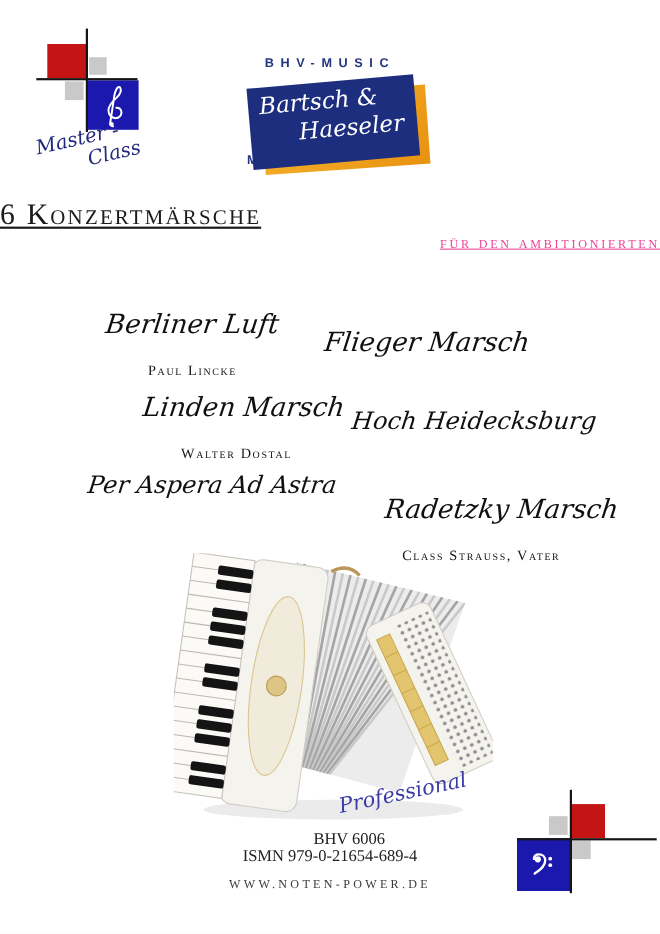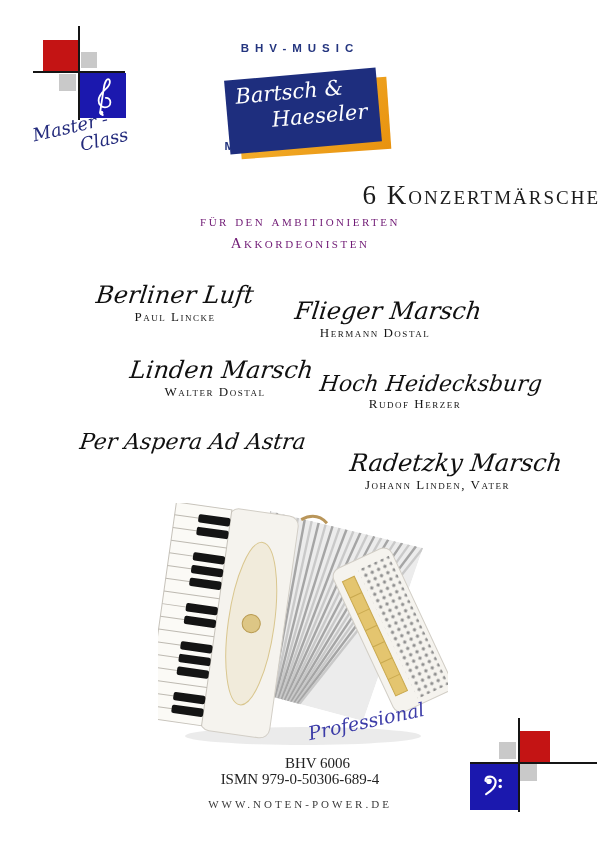--- a/index.html
+++ b/index.html
@@ -18,30 +18,30 @@
   
   .brand{position:absolute;left:0;right:0;text-align:center;font-family:"Liberation Sans",sans-serif;
          font-weight:bold;color:#24357f;font-size:11.5px;letter-spacing:6px;}
   .plate-shadow{position:absolute;left:239px;top:82px;width:150px;height:72px;
                 background:linear-gradient(135deg,#f7b733,#e8920f);transform:rotate(-4deg);z-index:1;}
   .plate{position:absolute;left:227px;top:74px;width:152px;height:74px;background:#1e2e7e;
          transform:rotate(-5deg);z-index:2;color:#fff;font-family:"DejaVu Serif",serif;font-style:italic;}
   .plate .l1{font-size:21px;padding:5px 0 0 10px;}
   .plate .l2{font-size:21px;text-align:right;padding:2px 12px 0 0;}
   
-  .title-main{position:absolute;left:0;right:0;top:180px;text-align:right;
-              font-variant:small-caps;font-size:27px;letter-spacing:2px;color:#1b1b1b;}
-  .subtitle{position:absolute;left:0;right:0;text-align:center;font-variant:small-caps;
-            font-size:15px;letter-spacing:2.5px;color:#701a75;}
+  .title-main{position:absolute;left:0;right:0;top:180px;text-align:left;
+              font-variant:small-caps;font-size:27px;letter-spacing:2px;color:#1b1b1b;text-decoration:underline;}
+  .subtitle{position:absolute;left:0;right:0;text-align:right;font-variant:small-caps;
+            font-size:15px;letter-spacing:2.5px;color:#ec4899;text-decoration:underline;}
   
   .piece{position:absolute;text-align:center;}
   .script{font-family:"DejaVu Serif",serif;font-style:italic;font-size:24px;color:#101010;
           transform:skewX(-7deg);white-space:nowrap;}
   .script.sz22{font-size:22px;}
-  .composer{font-variant:small-caps;font-size:13px;letter-spacing:1.5px;color:#151515;margin-top:0;white-space:nowrap;}
+  .composer{font-variant:small-caps;font-size:13px;letter-spacing:1.5px;color:#151515;margin-top:20px;white-space:nowrap;}
   
   .professional{position:absolute;left:307px;top:710px;transform:rotate(-12deg);
                 font-family:"DejaVu Serif",serif;font-style:italic;font-size:19px;color:#3c3ca8;}
   
   .foot{position:absolute;left:0;right:0;text-align:center;color:#222;}
   .catalog{top:755px;font-size:15px;margin-left:35px;}
   .ismn{top:771px;font-size:15px;}
   .website{top:798px;font-size:11px;letter-spacing:3px;color:#3a3a3a;}
 </style>
 </head>
@@ -60,54 +60,51 @@
       </svg>
     </div>
     <div class="line" style="left:78px;top:26px;width:2px;height:94px"></div>
     <div class="line" style="left:33px;top:71px;width:92px;height:2px"></div>
   </div>
   <div class="mc-script">
     <div>Master -</div>
     <div class="mc2">Class</div>
   </div>
 
-  <div class="brand" style="top:42px">BHV-MUSIC</div>
+  <div class="brand" style="top:52px">BHV-MUSIC</div>
   <div class="plate-shadow"></div>
   <div class="plate">
     <div class="l1">Bartsch &amp;</div>
     <div class="l2">Haeseler</div>
   </div>
   <div class="brand" style="top:140px">MUSIKVERLAG</div>
 
   <div class="title-main">6 Konzertmärsche</div>
   <div class="subtitle" style="top:213px">für den ambitionierten</div>
-  <div class="subtitle" style="top:235px">Akkordeonisten</div>
 
   <div class="piece" style="left:90px;top:281px;width:170px">
     <div class="script">Berliner Luft</div>
     <div class="composer">Paul Lincke</div>
   </div>
   <div class="piece" style="left:295px;top:297px;width:160px">
     <div class="script">Flieger Marsch</div>
-    <div class="composer">Hermann Dostal</div>
   </div>
   <div class="piece" style="left:130px;top:356px;width:170px">
     <div class="script">Linden Marsch</div>
     <div class="composer">Walter Dostal</div>
   </div>
   <div class="piece" style="left:320px;top:371px;width:190px">
     <div class="script sz22">Hoch Heidecksburg</div>
-    <div class="composer">Rudof Herzer</div>
   </div>
   <div class="piece" style="left:80px;top:429px;width:205px">
     <div class="script sz22">Per Aspera Ad Astra</div>
   </div>
   <div class="piece" style="left:350px;top:449px;width:175px">
     <div class="script">Radetzky Marsch</div>
-    <div class="composer">Johann Linden, Vater</div>
+    <div class="composer">Class Strauss, Vater</div>
   </div>
 
   <svg class="abs" style="left:158px;top:503px" width="290" height="245" viewBox="0 0 290 245">
     <defs>
       <pattern id="dotpat" width="7" height="7" patternUnits="userSpaceOnUse">
         <circle cx="3" cy="3" r="1.7" fill="#8f8f8f"></circle>
       </pattern>
       <clipPath id="bellowsClip">
           <polygon points="112,8 265,45 205,218 108,192"></polygon>
         </clipPath>
@@ -190,21 +187,21 @@
           <rect x="26" y="155.68235294117648" width="32" height="8.4" rx="2" fill="#141414"></rect>
           <rect x="26" y="168.5058823529412" width="32" height="8.4" rx="2" fill="#141414"></rect>
           <rect x="26" y="194.15294117647062" width="32" height="8.4" rx="2" fill="#141414"></rect>
           <rect x="26" y="206.97647058823532" width="32" height="8.4" rx="2" fill="#141414"></rect>
         </g>
     </g>
   </svg>
   <div class="professional">Professional</div>
 
   <div class="foot catalog">BHV 6006</div>
-  <div class="foot ismn">ISMN 979-0-50306-689-4</div>
+  <div class="foot ismn">ISMN 979-0-21654-689-4</div>
   <div class="foot website">WWW.NOTEN-POWER.DE</div>
 
   <div>
     <div class="sq red" style="left:519px;top:731px;width:31px;height:31px"></div>
     <div class="sq gray" style="left:499px;top:742px;width:17px;height:17px"></div>
     <div class="sq gray" style="left:520px;top:764px;width:17px;height:17px"></div>
     <div class="sq blue" style="left:470px;top:762px;width:49px;height:48px">
       <svg width="26" height="26" viewBox="0 0 24 24">
         <circle cx="6.4" cy="7.6" r="2.6" fill="#ffffff"></circle>
         <path d="M3.8,19.5 C9.5,16 12.6,12.2 12.6,8.6 C12.6,5.4 10.4,3.4 7.4,3.4 C4.8,3.4 3.2,5 3.2,7.2" fill="none" stroke="#ffffff" stroke-width="2" stroke-linecap="round"></path>

